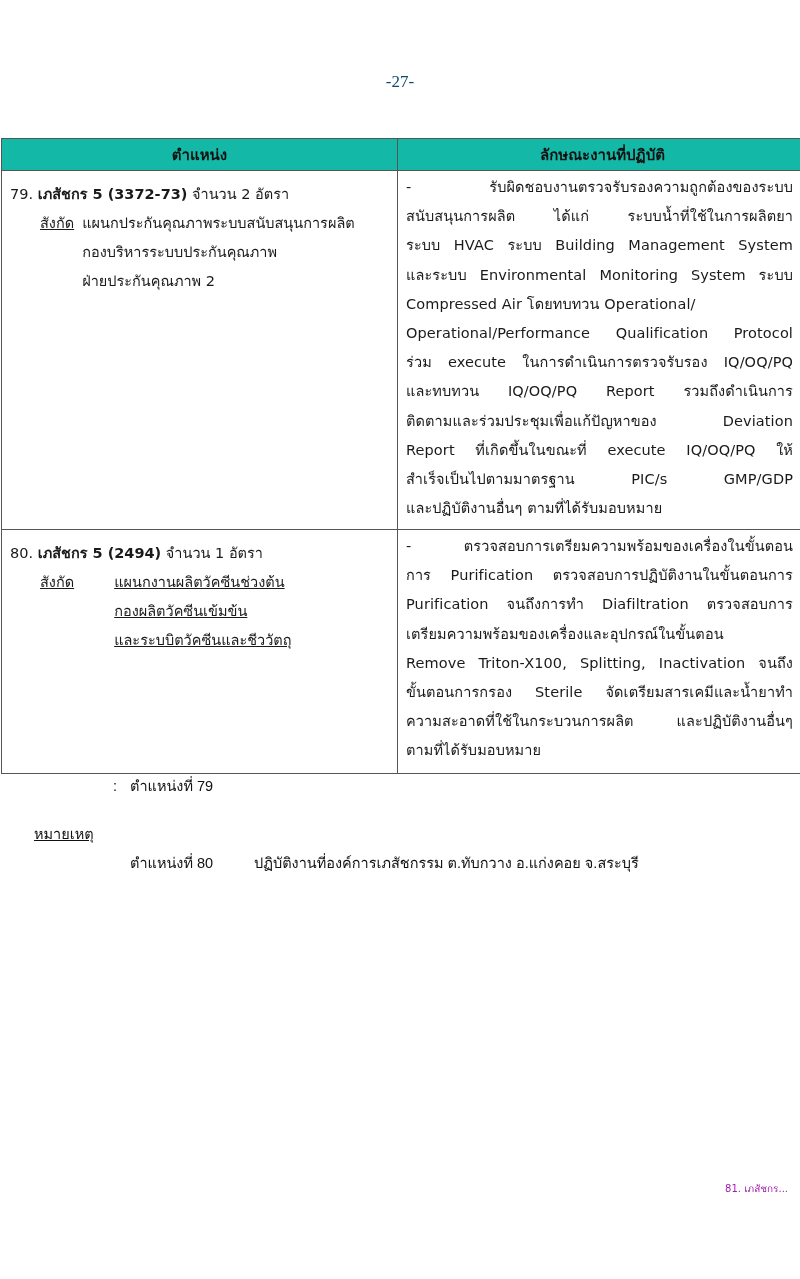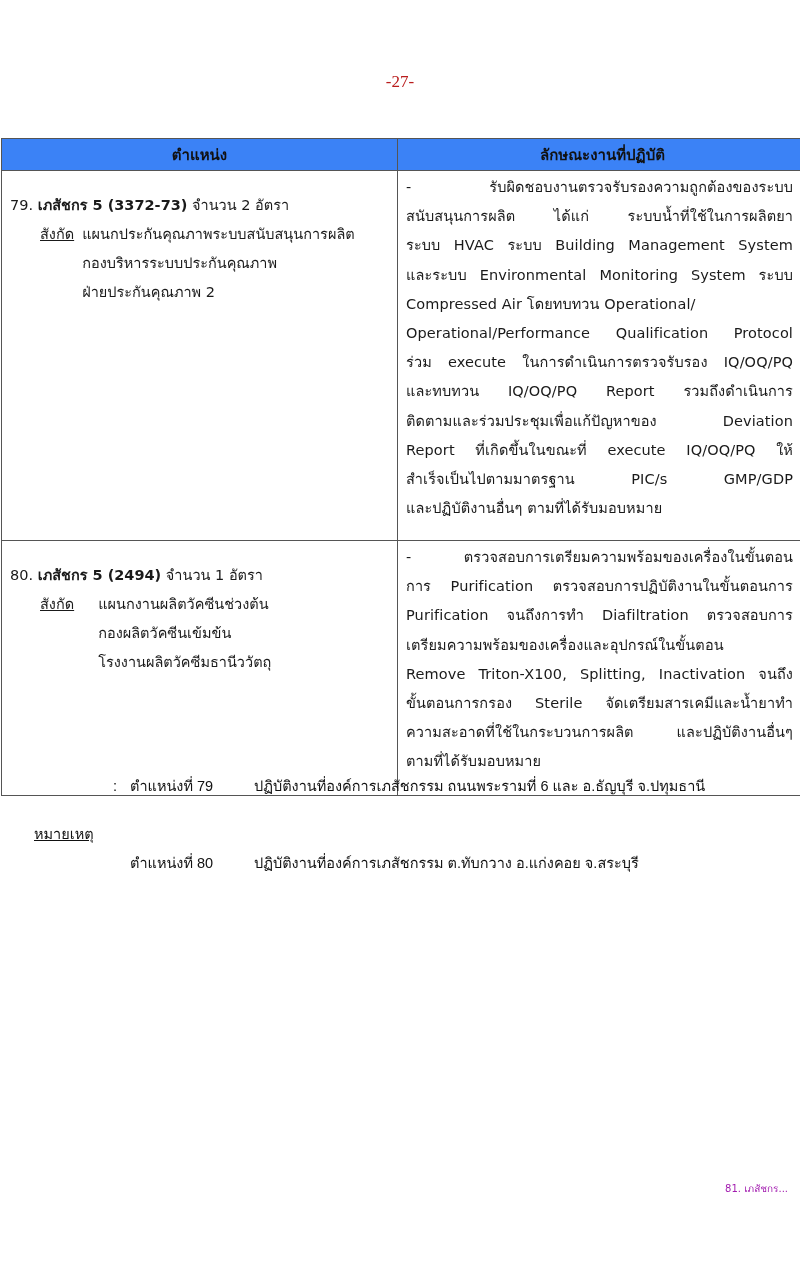--- a/index.html
+++ b/index.html
@@ -16,68 +16,68 @@
       color: #1a1a1a;
     }
     .page-number {
       position: absolute;
       top: 72px;
       left: 0;
       width: 800px;
       text-align: center;
       font-family: "Liberation Serif", serif;
       font-size: 17px;
-      color: #b91c1c;
+      color: #0c4a6e;
     }
     table.positions {
       position: absolute;
       top: 138px;
       left: 1px;
       width: 806px;
       border-collapse: collapse;
       table-layout: fixed;
     }
     table.positions th, table.positions td {
       border: 1px solid #555;
       vertical-align: top;
     }
     table.positions th {
-      background: #3b82f6;
+      background: #14b8a6;
       height: 31px;
       font-weight: bold;
       font-size: 15px;
       text-align: center;
       vertical-align: middle;
       padding: 0;
       color: #111;
     }
     col.c1 { width: 396px; }
     col.c2 { width: 410px; }
     td.pos {
-      padding: 20px 6px 0 8px;
+      padding: 9px 6px 0 8px;
       font-size: 14.5px;
       line-height: 29px;
     }
     td.desc {
       padding: 2px 14px 2px 8px;
       font-size: 14.5px;
       line-height: 29.2px;
       text-align: justify;
       letter-spacing: 0.1px;
     }
     .pos-title { display: block; white-space: nowrap; }
     .pos-title b { font-weight: bold; }
     .dept-row { display: flex; white-space: nowrap; }
     .dept-label {
       text-decoration: underline;
       margin-left: 30px;
       text-align: right;
     }
     .dept-lines { margin-left: 8px; }
-    .dept-lines.wide { margin-left: 24px; }
+    .dept-lines.wide { margin-left: 40px; text-decoration: underline; }
     .dept-line { display: block; }
     .desc-line { display: block; white-space: nowrap; }
     .desc-line.just {
       text-align: justify;
       text-align-last: justify;
     }
     tr.row79 td { height: 349px; }
     tr.row80 td { height: 234px; }
 
     .notes {
@@ -157,21 +157,21 @@
         <span class="pos-title">
           <span>80.</span>
           <b>เภสัชกร 5 (2494)</b>
           <span>จำนวน 1 อัตรา</span>
         </span>
         <div class="dept-row">
           <span class="dept-label">สังกัด</span>
           <div class="dept-lines wide">
             <span class="dept-line">แผนกงานผลิตวัคซีนช่วงต้น</span>
             <span class="dept-line">กองผลิตวัคซีนเข้มข้น</span>
-            <span class="dept-line">โรงงานผลิตวัคซีมธานีววัตถุ</span>
+            <span class="dept-line">และระบบิตวัคซีนและชีววัตถุ</span>
           </div>
         </div>
       </td>
       <td class="desc">
         <span class="desc-line just">- ตรวจสอบการเตรียมความพร้อมของเครื่องในขั้นตอน</span>
         <span class="desc-line just">การ Purification ตรวจสอบการปฏิบัติงานในขั้นตอนการ</span>
         <span class="desc-line just">Purification จนถึงการทำ Diafiltration ตรวจสอบการ</span>
         <span class="desc-line just">เตรียมความพร้อมของเครื่องและอุปกรณ์ในขั้นตอน</span>
         <span class="desc-line just">Remove Triton-X100, Splitting, Inactivation จนถึง</span>
         <span class="desc-line just">ขั้นตอนการกรอง Sterile จัดเตรียมสารเคมีและน้ำยาทำ</span>
@@ -180,21 +180,20 @@
       </td>
     </tr>
   </tbody>
 </table>
 
 <div class="notes">
   <div class="note-row">
     <span class="note-label">หมายเหตุ</span>
     <span class="note-colon">:</span>
     <span class="note-pos">ตำแหน่งที่  79</span>
-    <span class="note-text">ปฏิบัติงานที่องค์การเภสัชกรรม ถนนพระรามที่ 6 และ อ.ธัญบุรี จ.ปทุมธานี</span>
   </div>
   <div class="note-row indent">
     <span class="note-spacer"></span>
     <span class="note-pos">ตำแหน่งที่  80</span>
     <span class="note-text">ปฏิบัติงานที่องค์การเภสัชกรรม ต.ทับกวาง อ.แก่งคอย จ.สระบุรี</span>
   </div>
 </div>
 
 <div class="continuation">81. เภสัชกร...</div>
 

